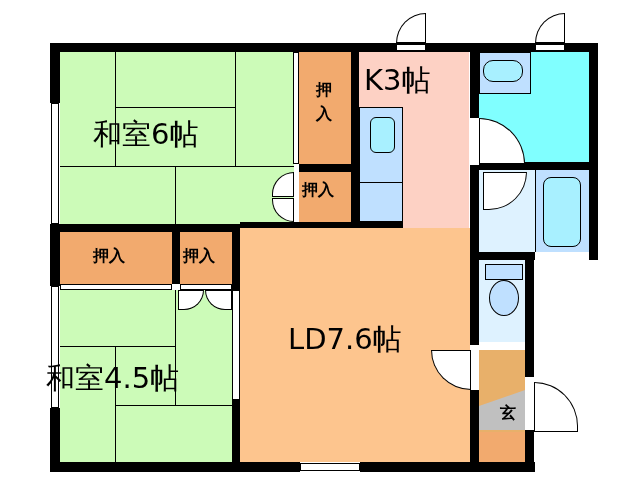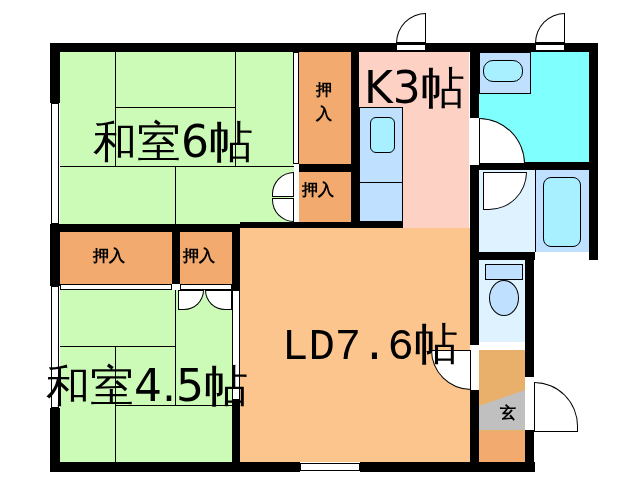--- a/index.html
+++ b/index.html
@@ -1,20 +1,20 @@
 <!DOCTYPE html>
 <html><head>
 <meta charset="utf-8">
 <style>
   html,body{margin:0;padding:0;background:#fff;}
   body{width:638px;height:480px;position:relative;overflow:hidden;font-family:"DejaVu Sans","Liberation Sans",sans-serif;}
   .abs{position:absolute;box-sizing:border-box;}
   .wall{position:absolute;background:#000;}
   .label{position:absolute;color:#000;white-space:nowrap;line-height:1;}
-  .big{font-size:44px;}
+  .big{font-size:29px;}
   .sm{font-size:16px;font-weight:bold;}
   .tline{position:absolute;background:#000;}
   .win{position:absolute;background:#fff;border:1px solid #000;box-sizing:border-box;}
   .arc{position:absolute;background:#fff;border:1px solid #000;box-sizing:border-box;}
 </style>
 </head>
 <body>
 
 <div class="abs" style="left:60px;top:52px;width:234px;height:172px;background:#ccfbb8;"></div>
 <div class="abs" style="left:60px;top:290px;width:172px;height:172px;background:#ccfbb8;"></div>
@@ -89,19 +89,19 @@
 <div class="arc" style="left:431px;top:350px;width:40px;height:40px;border-radius:0 0 0 40px;"></div>
 <div class="arc" style="left:534px;top:382px;width:44px;height:50px;border-radius:0 50px 0 0;"></div>
 <div class="arc" style="left:272px;top:172px;width:22px;height:25px;border-radius:25px 0 0 0;"></div>
 <div class="arc" style="left:272px;top:198px;width:22px;height:24px;border-radius:0 0 0 24px;"></div>
 <div class="arc" style="left:178px;top:290px;width:26px;height:20px;border-radius:0 0 26px 0;"></div>
 <div class="arc" style="left:205px;top:290px;width:27px;height:20px;border-radius:0 0 0 27px;"></div>
 
 <div class="label big" style="left:93px;top:120px;">和室6帖</div>
 <div class="label big" style="left:46px;top:364px;">和室4.5帖</div>
 <div class="label big" style="left:364px;top:66px;">K3帖</div>
-<div class="label big" style="left:282px;top:325px;font-family:Liberation Mono, monospace;">LD7.6帖</div>
+<div class="label big" style="left:288px;top:325px;">LD7.6帖</div>
 <div class="label sm" style="left:500px;top:405px;">玄</div>
 <div class="label sm" style="left:316px;top:82px;">押</div>
 <div class="label sm" style="left:316px;top:106px;">入</div>
 <div class="label sm" style="left:302px;top:182px;">押入</div>
 <div class="label sm" style="left:93px;top:248px;">押入</div>
 <div class="label sm" style="left:183px;top:248px;">押入</div>
 
 </body></html>

